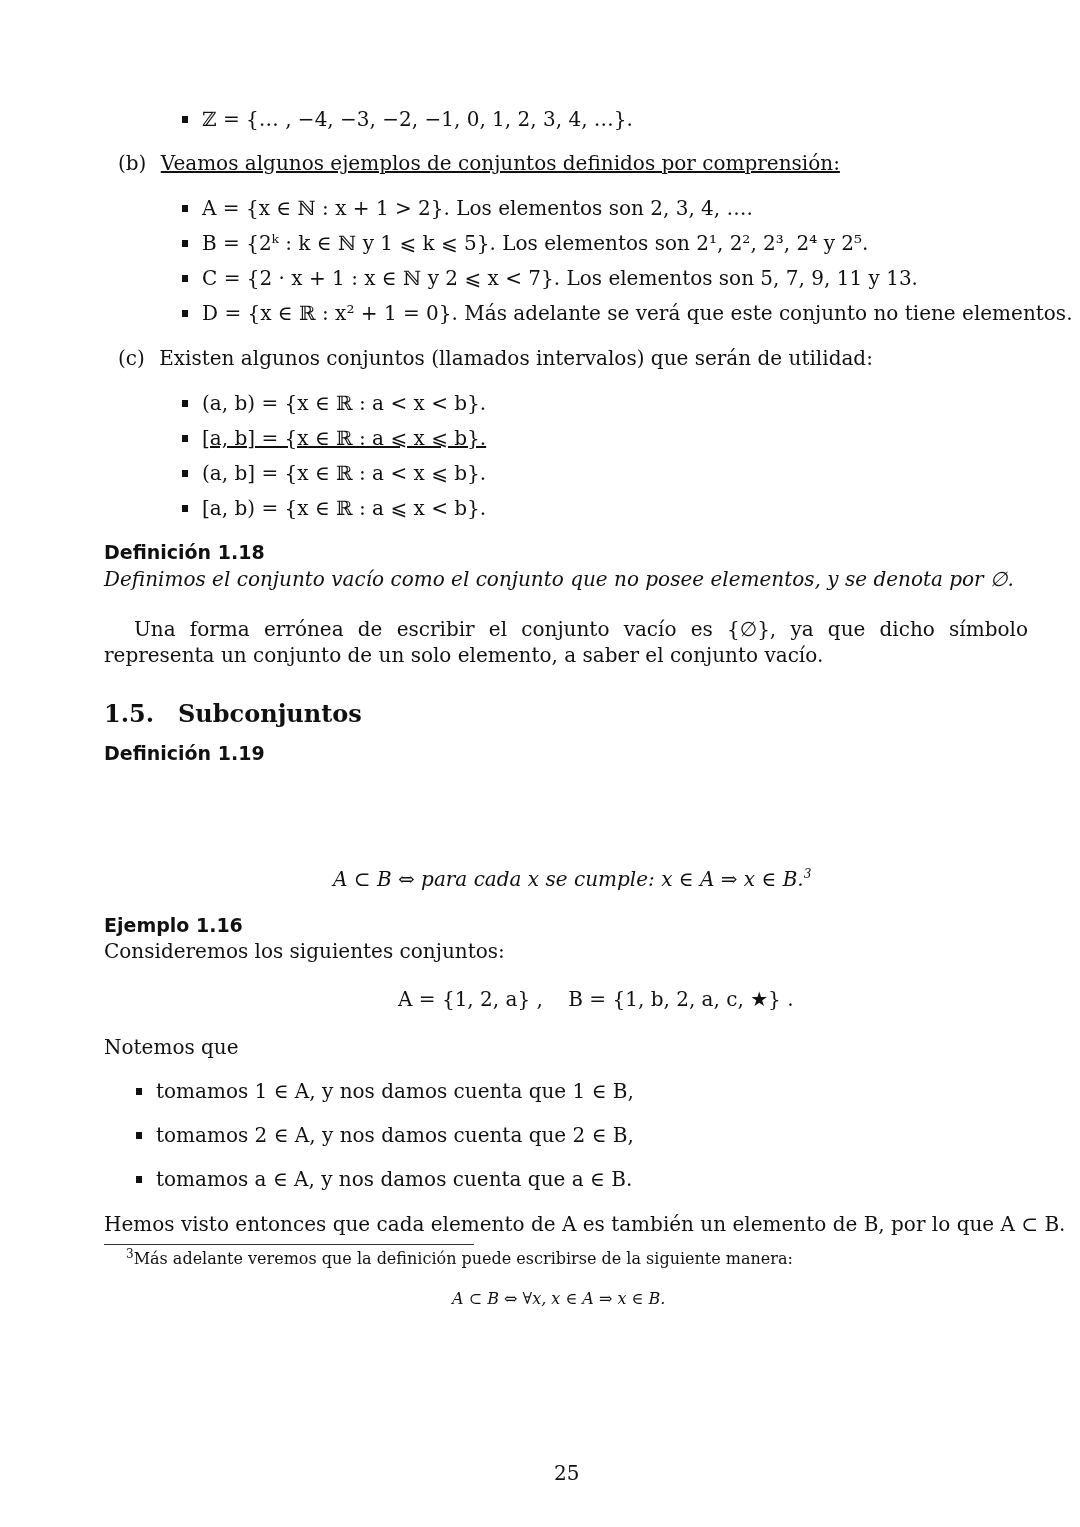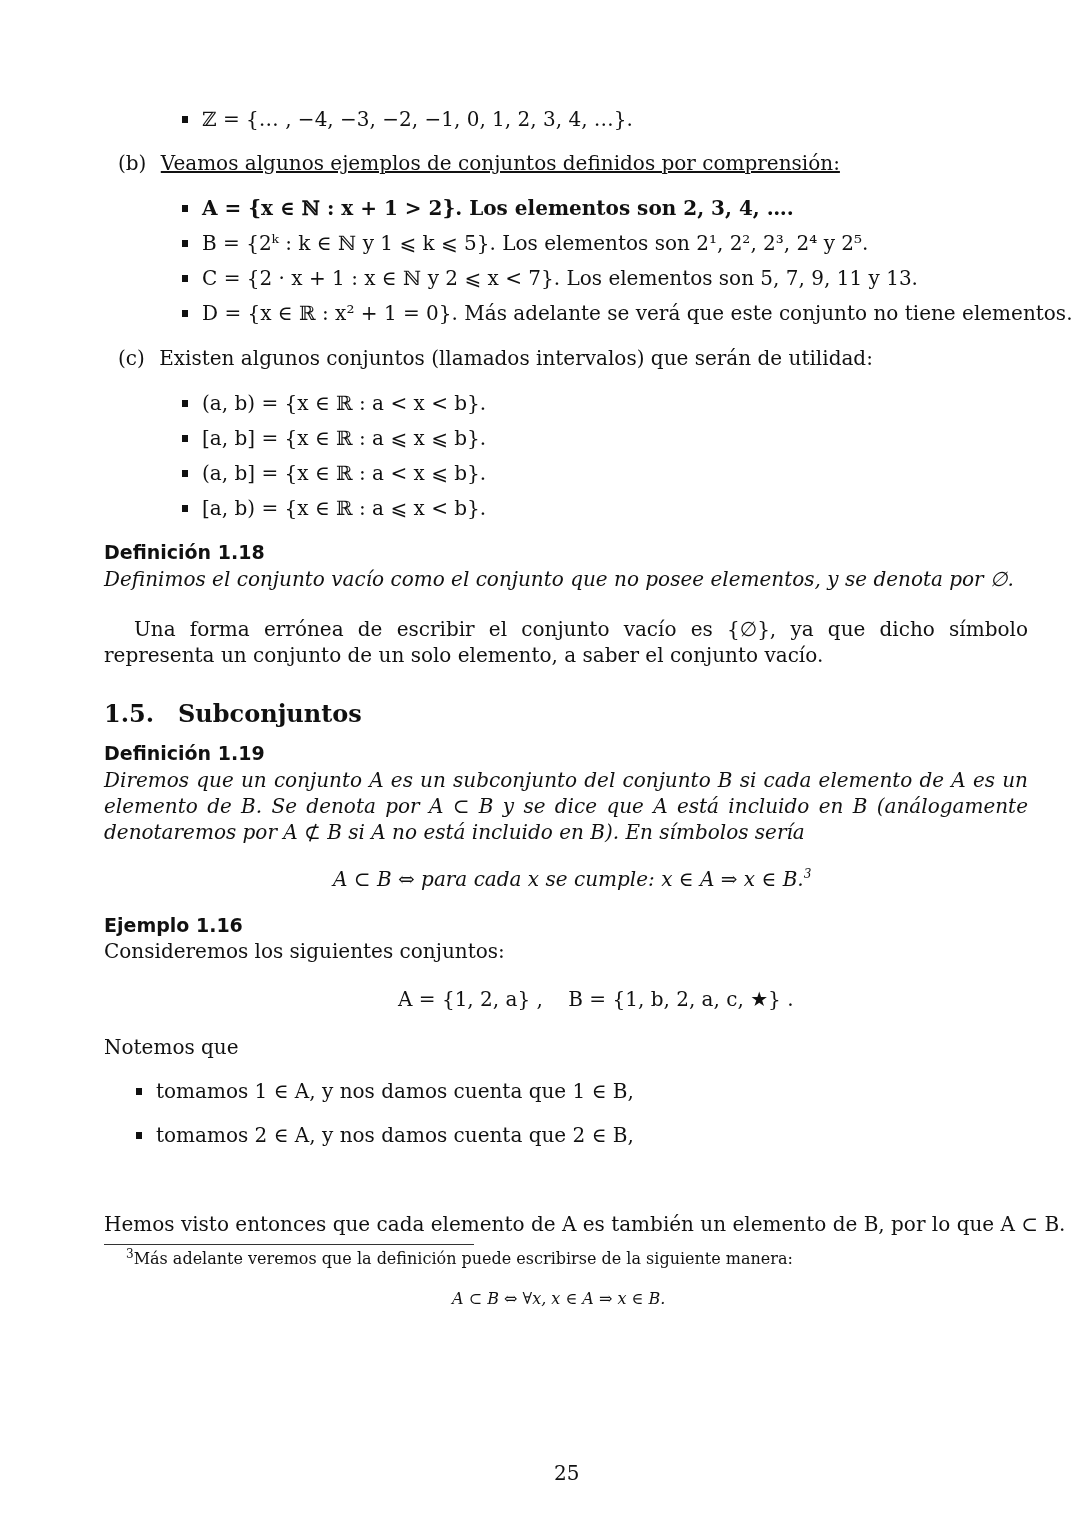--- a/index.html
+++ b/index.html
@@ -27,55 +27,55 @@
 <body>
 
 <div class="page">
 
   <div class="abs bullet" style="left:182px; top:106px;">ℤ = {… , −4, −3, −2, −1, 0, 1, 2, 3, 4, …}.</div>
 
   <div class="abs" style="left:118px; top:150px;">
     <span>(b)</span>
     <span style="margin-left:8px;text-decoration:underline;">Veamos algunos ejemplos de conjuntos definidos por comprensión:</span>
   </div>
-  <div class="abs bullet" style="left:182px; top:195px;font-weight:bold;">A = {x ∈ ℕ : x + 1 &gt; 2}. Los elementos son 2, 3, 4, ….</div>
+  <div class="abs bullet" style="left:182px; top:195px;">A = {x ∈ ℕ : x + 1 &gt; 2}. Los elementos son 2, 3, 4, ….</div>
   <div class="abs bullet" style="left:182px; top:230px;">B = {2ᵏ : k ∈ ℕ y 1 ⩽ k ⩽ 5}. Los elementos son 2¹, 2², 2³, 2⁴ y 2⁵.</div>
   <div class="abs bullet" style="left:182px; top:265px;">C = {2 · x + 1 : x ∈ ℕ y 2 ⩽ x &lt; 7}. Los elementos son 5, 7, 9, 11 y 13.</div>
   <div class="abs bullet" style="left:182px; top:300px;">D = {x ∈ ℝ : x² + 1 = 0}. Más adelante se verá que este conjunto no tiene elementos.</div>
 
   <div class="abs" style="left:118px; top:345px;">
     <span>(c)</span>
     <span style="margin-left:8px;">Existen algunos conjuntos (llamados intervalos) que serán de utilidad:</span>
   </div>
   <div class="abs bullet" style="left:182px; top:390px;">(a, b) = {x ∈ ℝ : a &lt; x &lt; b}.</div>
-  <div class="abs bullet" style="left:182px; top:425px;">[a, b] = {x ∈ ℝ : a ⩽ x ⩽ b}.</div>
+  <div class="abs bullet" style="left:182px; top:425px;text-decoration:underline;">[a, b] = {x ∈ ℝ : a ⩽ x ⩽ b}.</div>
   <div class="abs bullet" style="left:182px; top:460px;">(a, b] = {x ∈ ℝ : a &lt; x ⩽ b}.</div>
   <div class="abs bullet" style="left:182px; top:495px;">[a, b) = {x ∈ ℝ : a ⩽ x &lt; b}.</div>
 
   <div class="abs bold-sans" style="left:104px; top:539px;">Definición 1.18</div>
   <div class="abs ital" style="left:104px; top:566px;">Definimos el conjunto vacío como el conjunto que no posee elementos, y se denota por ∅.</div>
 
   <div class="abs justify" style="left:104px; top:616px; width:924px; text-indent:30px;">Una forma errónea de escribir el conjunto vacío es {∅}, ya que dicho símbolo representa un conjunto de un solo elemento, a saber el conjunto vacío.</div>
 
   <div class="abs section-title" style="left:104px; top:701px;">
     <span class="section-num">1.5.</span><span>Subconjuntos</span>
   </div>
 
   <div class="abs bold-sans" style="left:104px; top:740px;">Definición 1.19</div>
-  <div class="abs ital justify" style="left:104px; top:767px; width:924px;">Diremos que un conjunto A es un subconjunto del conjunto B si cada elemento de A es un elemento de B. Se denota por A ⊂ B y se dice que A está incluido en B (análogamente denotaremos por A ⊄ B si A no está incluido en B). En símbolos sería</div>
   <div class="abs ital" style="left:333px; top:866px;text-align:right;">
     <span>A ⊂ B ⇔ para cada x se cumple: x ∈ A ⇒ x ∈ B.</span><sup>3</sup>
   </div>
 
   <div class="abs bold-sans" style="left:104px; top:912px;">Ejemplo 1.16</div>
   <div class="abs" style="left:104px; top:938px;">Consideremos los siguientes conjuntos:</div>
   <div class="abs" style="left:398px; top:986px; white-space:pre;">A = {1, 2, a} ,    B = {1, b, 2, a, c, ★} .</div>
   <div class="abs" style="left:104px; top:1034px;">Notemos que</div>
   <div class="abs bullet" style="left:136px; top:1078px;">tomamos 1 ∈ A, y nos damos cuenta que 1 ∈ B,</div>
   <div class="abs bullet" style="left:136px; top:1122px;">tomamos 2 ∈ A, y nos damos cuenta que 2 ∈ B,</div>
+  <div class="abs bullet" style="left:136px; top:1166px;">tomamos a ∈ A, y nos damos cuenta que a ∈ B.</div>
   <div class="abs" style="left:104px; top:1211px;">Hemos visto entonces que cada elemento de A es también un elemento de B, por lo que A ⊂ B.</div>
 
   <div class="fn-rule"></div>
   <div class="abs fn" style="left:126px; top:1248px;">
     <sup>3</sup><span>Más adelante veremos que la definición puede escribirse de la siguiente manera:</span>
   </div>
   <div class="abs fn ital" style="left:452px; top:1288px;text-align:center;">A ⊂ B ⇔ ∀x, x ∈ A ⇒ x ∈ B.</div>
 
   <div class="abs" style="left:554px; top:1460px;">25</div>
 </div>

